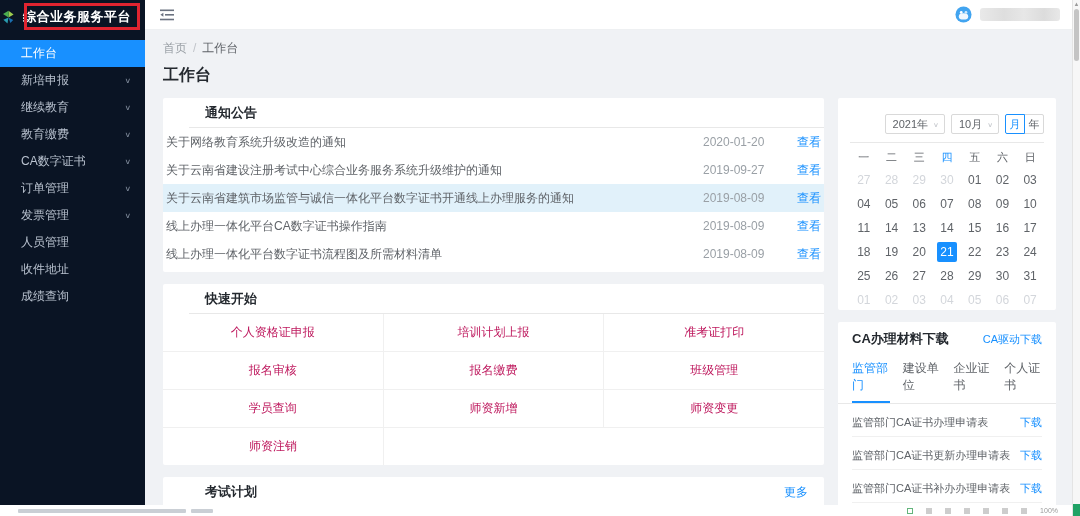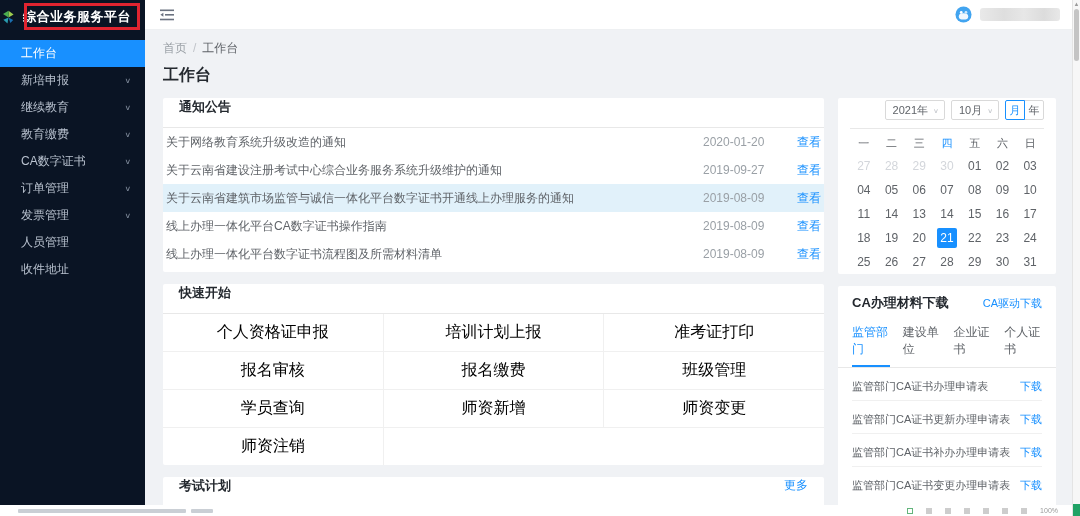--- a/index.html
+++ b/index.html
@@ -26,46 +26,46 @@
   .main { position:absolute; left:145px; top:30px; width:927px; height:475px; padding:8px 16px 0 18px; overflow:hidden; }
   .breadcrumb { font-size:12px; color:#9aa0a6; margin:2px 0 8px; }
   .crumb-sep { margin:0 6px; color:#c0c4c9; }
   .crumb-cur { color:#5f6368; }
   .page-title { font-size:16px; font-weight:bold; color:#24292f; margin-bottom:12px; }
   .columns { display:flex; gap:14px; align-items:flex-start; height:413px; }
   .col-left { width:661px; display:flex; flex-direction:column; height:100%; }
   .col-right { width:218px; display:flex; flex-direction:column; height:100%; }
   .card { background:#fff; border-radius:2px; }
 
-  .card-header { height:30px; display:flex; justify-content:space-between; padding:0 16px; border-bottom:1px solid #e8e8e8; }
+  .card-header { height:30px; display:flex; align-items:center; justify-content:space-between; padding:0 16px; border-bottom:1px solid #e8e8e8;margin-left:26px; }
   .card-title { font-size:13px; font-weight:bold; color:#24292f; }
   .link { color:#1890ff; cursor:pointer; }
 
   
   .notices { margin-bottom:12px; padding-bottom:4px; }
   .notice-row { display:flex; align-items:center; height:28px; padding:0 3px; font-size:12px; color:#5f6368; cursor:default; }
   .notice-row.highlighted { background:#e1f1fa; }
   .notice-title { flex:1; white-space:nowrap; overflow:hidden; text-overflow:ellipsis; }
   .notice-date { width:82px; color:#9aa0a6; }
   .notice-view { width:36px; text-align:right; font-size:12px; }
 
   
   .quick { margin-bottom:12px; }
   .qs-row { display:flex; border-bottom:1px solid #f0f0f0; }
   .qs-row.last { border-bottom:none; }
-  .qs-cell { flex:1; height:37px; display:flex; align-items:center; justify-content:center; font-size:16px; color:#000000; border-right:1px solid #f0f0f0; cursor:pointer; }
+  .qs-cell { flex:1; height:37px; display:flex; align-items:center; justify-content:center; font-size:12px; color:#be185d; border-right:1px solid #f0f0f0; cursor:pointer; }
   .qs-cell:last-child { border-right:none; }
   .qs-cell.empty { flex:2; cursor:default; border-right:none; }
 
   
   .exam { flex:1; min-height:0; overflow:hidden; }
   .exam-header-link { font-size:12px; }
 
   
-  .calendar { height:176px; padding:2px 12px 6px; overflow:hidden; }
+  .calendar { height:212px; padding:16px 12px 6px; overflow:hidden; }
   .cal-controls { display:flex; justify-content:flex-end; gap:6px; }
   .cal-select { height:20px; border:1px solid #d9d9d9; border-radius:2px; background:#fff; display:flex; align-items:center; gap:5px; padding:0 5px 0 7px; font-size:11px; color:#5f6368; cursor:pointer; }
   .sel-chevron { font-size:8px; color:#c3c6cb; transform:scaleY(.8); }
   .cal-mode { display:flex; }
   .mode-btn { width:20px; height:20px; border:1px solid #d9d9d9; background:#fff; display:flex; align-items:center; justify-content:center; font-size:11px; color:#5f6368; cursor:pointer; }
   .mode-btn.first { border-radius:2px 0 0 2px; }
   .mode-btn.second { border-radius:0 2px 2px 0; margin-left:-1px; }
   .mode-btn.active { border-color:#1890ff; color:#1890ff; position:relative; z-index:1; }
   .cal-divider { border-bottom:1px solid #e8e8e8; margin:8px 0 3px; }
   .cal-grid { display:grid; grid-template-columns:repeat(7,1fr); justify-items:center; }
@@ -141,20 +141,23 @@
     </div>
     <div class="side-item">
       <span>发票管理</span>
       <span class="side-chevron">∨</span>
     </div>
     <div class="side-item">
       <span>人员管理</span>
     </div>
     <div class="side-item">
       <span>收件地址</span>
+    </div>
+    <div class="side-item">
+      <span>成绩查询</span>
     </div>
   </div>
 </div>
 
 <div class="topbar">
   <span class="fold-btn">
     <svg width="14" height="12" viewBox="0 0 14 12">
       <g fill="#6b7280">
         <rect x="0" y="0.5" width="14" height="1.6"></rect>
         <rect x="5" y="5" width="9" height="1.6"></rect>

